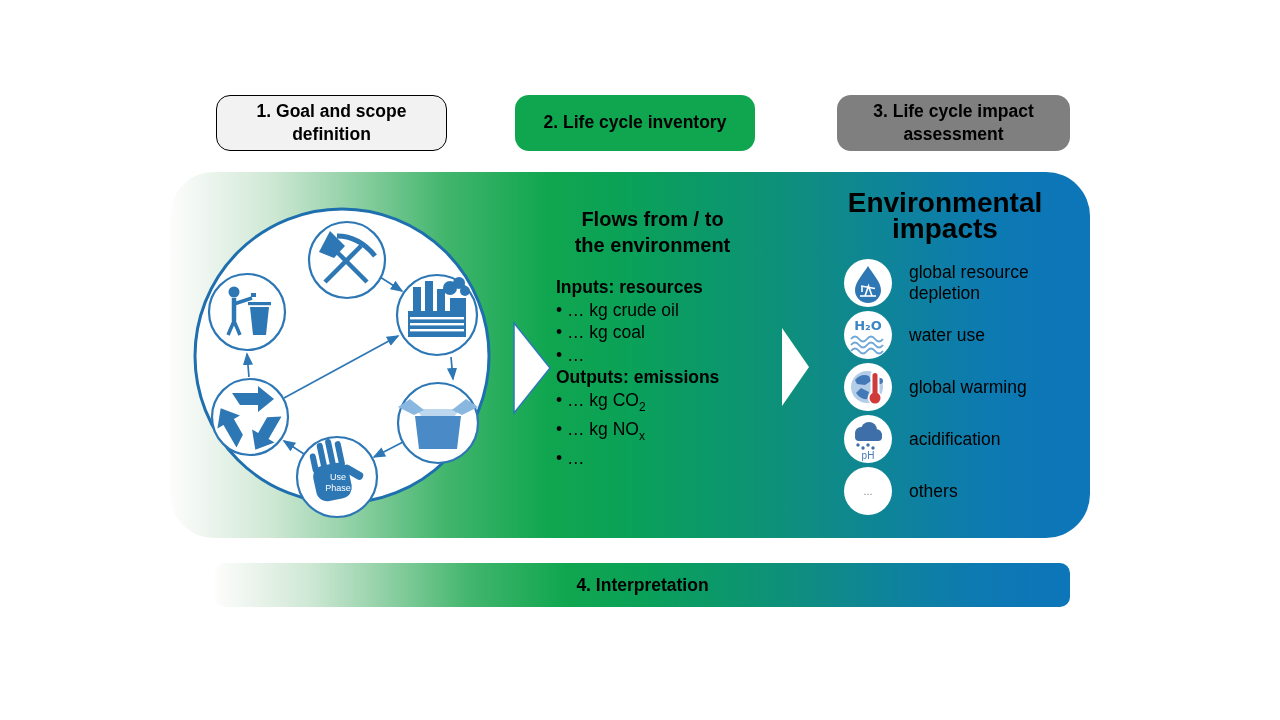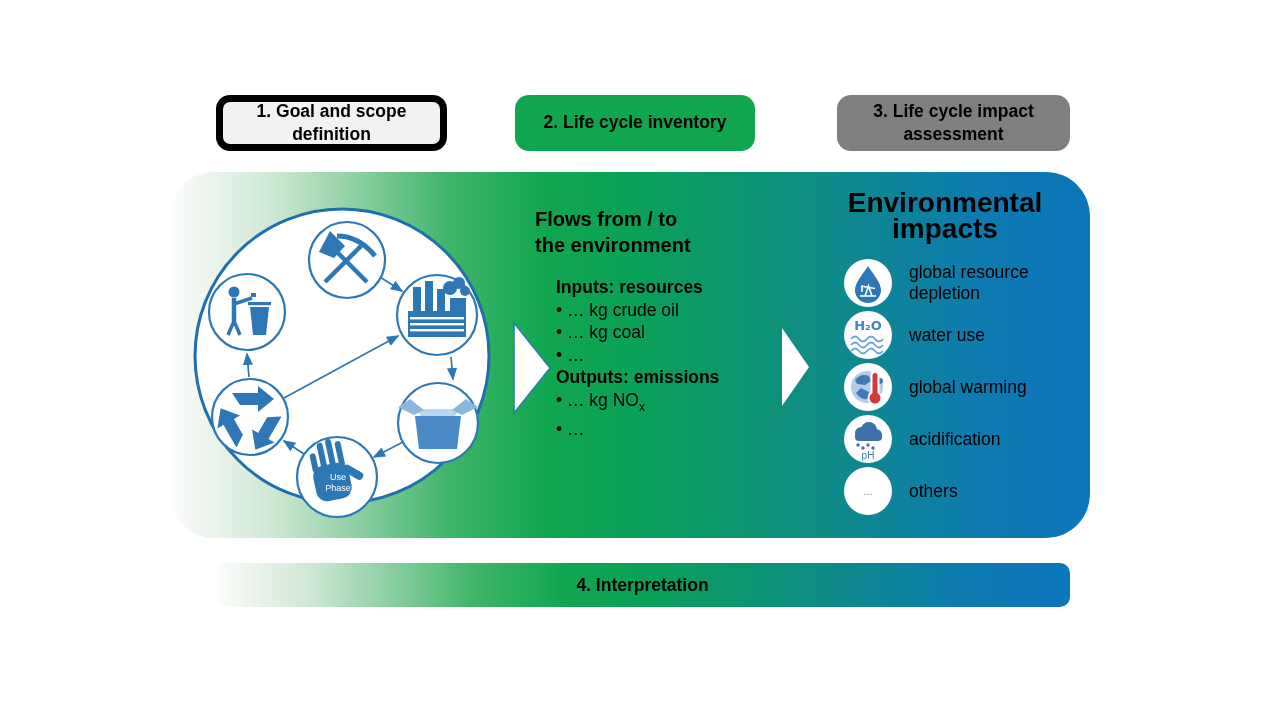--- a/index.html
+++ b/index.html
@@ -1,31 +1,31 @@
 <!DOCTYPE html>
 <html><head>
 <meta charset="utf-8">
 <style>
   html,body{margin:0;padding:0;background:#fff;}
   #stage{position:relative;width:1280px;height:720px;background:#ffffff;overflow:hidden;
          font-family:"Liberation Sans",sans-serif;color:#000;}
   .step{position:absolute;top:95px;height:56px;border-radius:14px;display:flex;align-items:center;
         justify-content:center;text-align:center;font-weight:bold;font-size:17.5px;line-height:1.32;}
-  #step1{left:216px;width:231px;background:#f2f2f2;border:7px solid #000000;padding:0 18px;box-sizing:border-box;}
+  #step1{left:216px;width:231px;background:#f2f2f2;border:1px solid #000000;padding:0 18px;box-sizing:border-box;}
   #step2{left:515px;width:240px;background:#10a64f;}
   #step3{left:837px;width:233px;background:#7f7f7f;padding:0 20px;box-sizing:border-box;}
   #panel{position:absolute;left:170px;top:172px;width:920px;height:366px;border-radius:44px;
          background:linear-gradient(90deg,#fdfdfc 0%,#edf5ee 4%,#cfe8d5 11%,#8fd0a4 20%,#41b56c 30%,
                     #10a64f 41%,#0aa158 50%,#0c9570 62%,#0f8b86 71%,#0e829e 80%,#0d7ab1 89%,#0d76b8 97%);}
   #interbar{position:absolute;left:215px;top:563px;width:855px;height:44px;border-radius:10px;
          display:flex;align-items:center;justify-content:center;font-weight:bold;font-size:17.5px;
          background:linear-gradient(90deg,#fdfdfc 0%,#edf5ee 4%,#cfe8d5 11%,#8fd0a4 20%,#41b56c 30%,
                     #10a64f 41%,#0aa158 50%,#0c9570 62%,#0f8b86 71%,#0e829e 80%,#0d7ab1 89%,#0d76b8 97%);}
   #cycle-svg{position:absolute;left:188px;top:203px;}
-  #flows-title{position:absolute;left:535px;top:206px;width:235px;
+  #flows-title{position:absolute;left:535px;top:206px;width:235px;text-align:center;
                font-size:20px;font-weight:bold;line-height:26px;}
   #flows-list{position:absolute;left:556px;top:276px;font-size:17.5px;line-height:22.5px;}
   .fl-heading{font-weight:bold;}
   .fl-item::before{content:"\2022\00a0";}
   .fl-item sub{font-size:12px;}
   #impacts-title{position:absolute;left:845px;top:190px;width:200px;text-align:center;
                  font-size:28px;font-weight:bold;line-height:26px;}
   .impact-row{position:absolute;left:843px;display:flex;align-items:center;height:50px;}
   .impact-label{margin-left:16px;font-size:17.5px;line-height:21px;width:150px;}
   .flow-arrow{position:absolute;}
@@ -148,20 +148,21 @@
   <div id="flows-title">
     <div>Flows from / to</div>
     <div>the environment</div>
   </div>
   <div id="flows-list">
     <div class="fl-heading">Inputs: resources</div>
     <div class="fl-item">… kg crude oil</div>
     <div class="fl-item">… kg coal</div>
     <div class="fl-item">…</div>
     <div class="fl-heading">Outputs: emissions</div>
+    <div class="fl-item"><span>… kg CO</span><sub>2</sub></div>
     <div class="fl-item"><span>… kg NO</span><sub>x</sub></div>
     <div class="fl-item"><span>…</span><sub></sub></div>
   </div>
 
   <svg class="flow-arrow" style="left:781px;top:327px" width="30" height="80">
     <polygon points="1,1 28,40 1,79" fill="#ffffff"></polygon>
   </svg>
 
   <div id="impacts-title">
     <div>Environmental</div>

